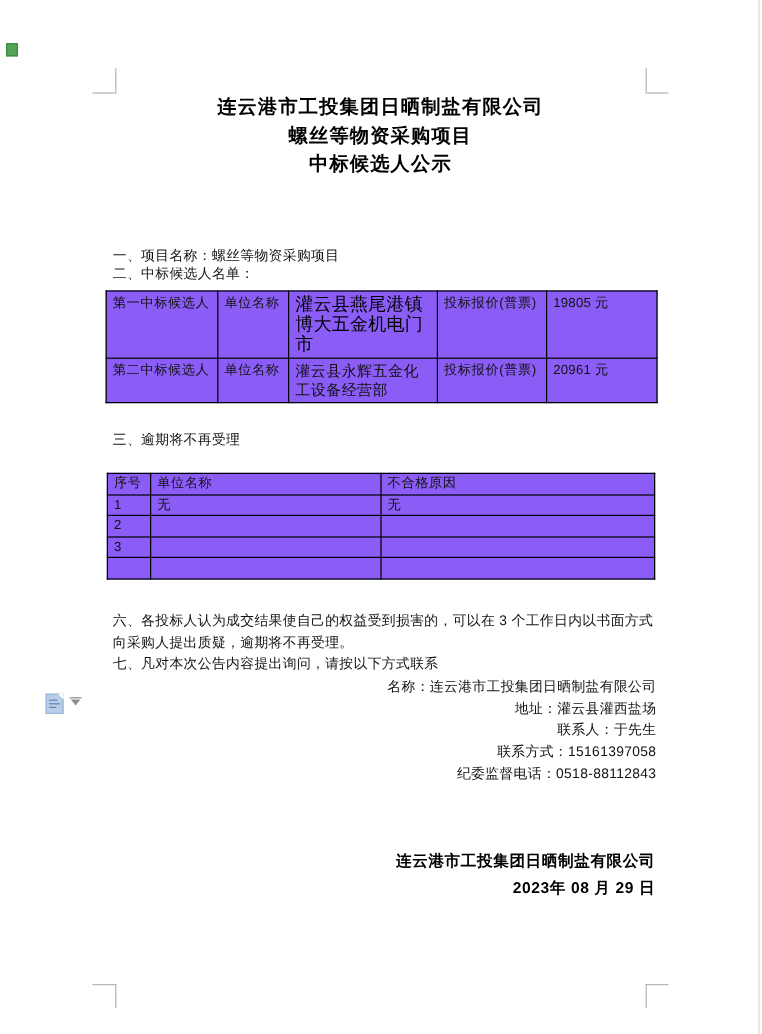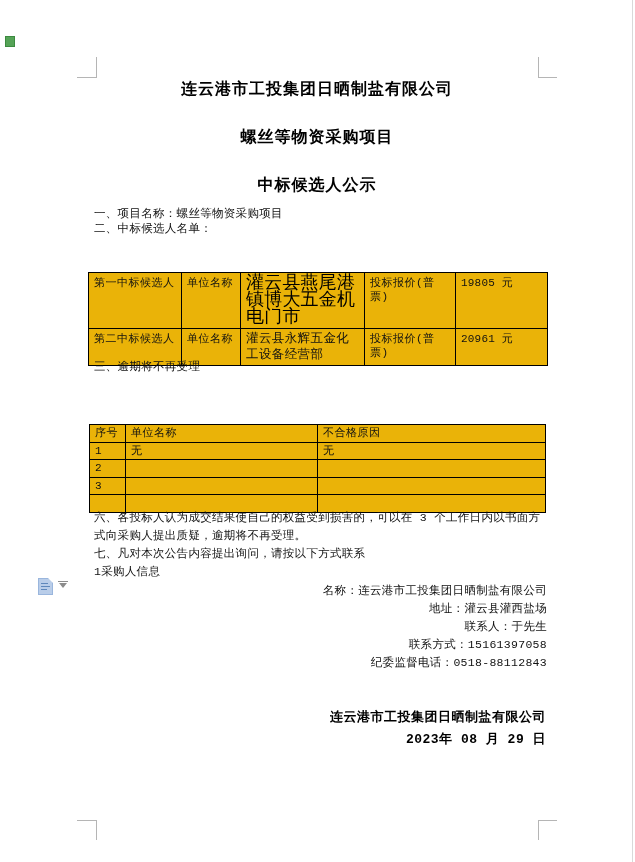--- a/index.html
+++ b/index.html
@@ -1,43 +1,43 @@
 <!DOCTYPE html>
 <html><head>
 <meta charset="utf-8">
 <style>
   * { margin:0; padding:0; box-sizing:border-box; }
   html,body { background:#fff; }
   .page {
     position:relative; width:635px; height:862px; background:#ffffff;
-    font-family:Liberation Mono, monospace; color:#111; overflow:hidden;
+    font-family:Liberation Sans, sans-serif; color:#111; overflow:hidden;
   }
   .right-edge { position:absolute; top:0; left:632px; width:1px; height:862px; background:#d9d9d9; }
   .crop { position:absolute; background:#b5b5b5; }
   
   .titles { position:absolute; left:96px; top:82px; width:442px; text-align:center; }
   .title { font-weight:bold; color:#000; font-size:16px; line-height:16px; letter-spacing:1px; }
-  .title + .title { margin-top:32px; }
+  .title + .title { margin-top:8px; }
   
   .bodytext { font-size:11.5px; letter-spacing:0.3px; line-height:18px; }
   .sec1 { position:absolute; left:94px; top:205px; width:452px; }
   .sec2 { position:absolute; left:94px; top:220px; width:452px; }
   .sec3 { position:absolute; left:94px; top:358px; width:452px; }
   .flow { position:absolute; left:94px; top:509px; width:453px; }
   .company-big { font-size:13px; letter-spacing:0.5px; color:#000; }
   .buyer-lines { margin-top:1px;text-align:right; }
   
-  .tbl { position:absolute; border-collapse:collapse; table-layout:fixed; background:#eab308;margin-top:30px; }
+  .tbl { position:absolute; border-collapse:collapse; table-layout:fixed; background:#8b5cf6; }
   .tbl td, .tbl th { border:1px solid #000; vertical-align:top; text-align:left; font-weight:normal; }
   .t1 { left:88px; top:242px; width:459px; }
   .t1 td { font-size:11px; letter-spacing:0.5px; line-height:14px; padding:3px 4px 2px 5px; }
   .t1 tr { height:34px; }
   .t1 tr.mid { height:33px; }
   .t1 td.co { font-size:12.5px; letter-spacing:0.4px; line-height:16px; padding-top:2px; }
-  .t1 td.co-first { font-size:18px; letter-spacing:0.2px; line-height:17px; color:#000; }
+  .t1 td.co-first { font-size:15px; letter-spacing:0.2px; line-height:17px; color:#000; }
   .t1 td.price { font-size:11px; letter-spacing:0.2px; }
   
   .t2 { left:89px; top:394px; width:456px; }
   .t2 td { font-size:11px; letter-spacing:0.5px; line-height:13px; padding:2px 4px 1px 5px; height:17px; }
   .t2 tr { height:17.6px; }
   
   .signature { position:absolute; left:94px; top:710px; width:452px; text-align:right; font-weight:bold; color:#000; font-size:13px; line-height:16px; letter-spacing:0.5px; }
   .signature .sig-line + .sig-line { margin-top:6px; }
   
   .green-marker { position:absolute; left:5px; top:36px; width:10px; height:11px; background:#55a357; border:1px solid #3c8a40; }
@@ -144,21 +144,20 @@
         <td></td>
         <td></td>
         <td></td>
       </tr>
     </tbody>
   </table>
 
   <div class="bodytext flow">
     <div>六、各投标人认为成交结果使自己的权益受到损害的，可以在 3 个工作日内以书面方式向采购人提出质疑，逾期将不再受理。</div>
     <div>七、凡对本次公告内容提出询问，请按以下方式联系</div>
-    <div>1采购人信息</div>
     <div class="buyer-lines">
       <div>名称：连云港市工投集团日晒制盐有限公司</div>
       <div>地址：灌云县灌西盐场</div>
       <div>联系人：于先生</div>
       <div>联系方式：15161397058</div>
       <div>纪委监督电话：0518-88112843</div>
     </div>
   </div>
 
   <div class="signature">

